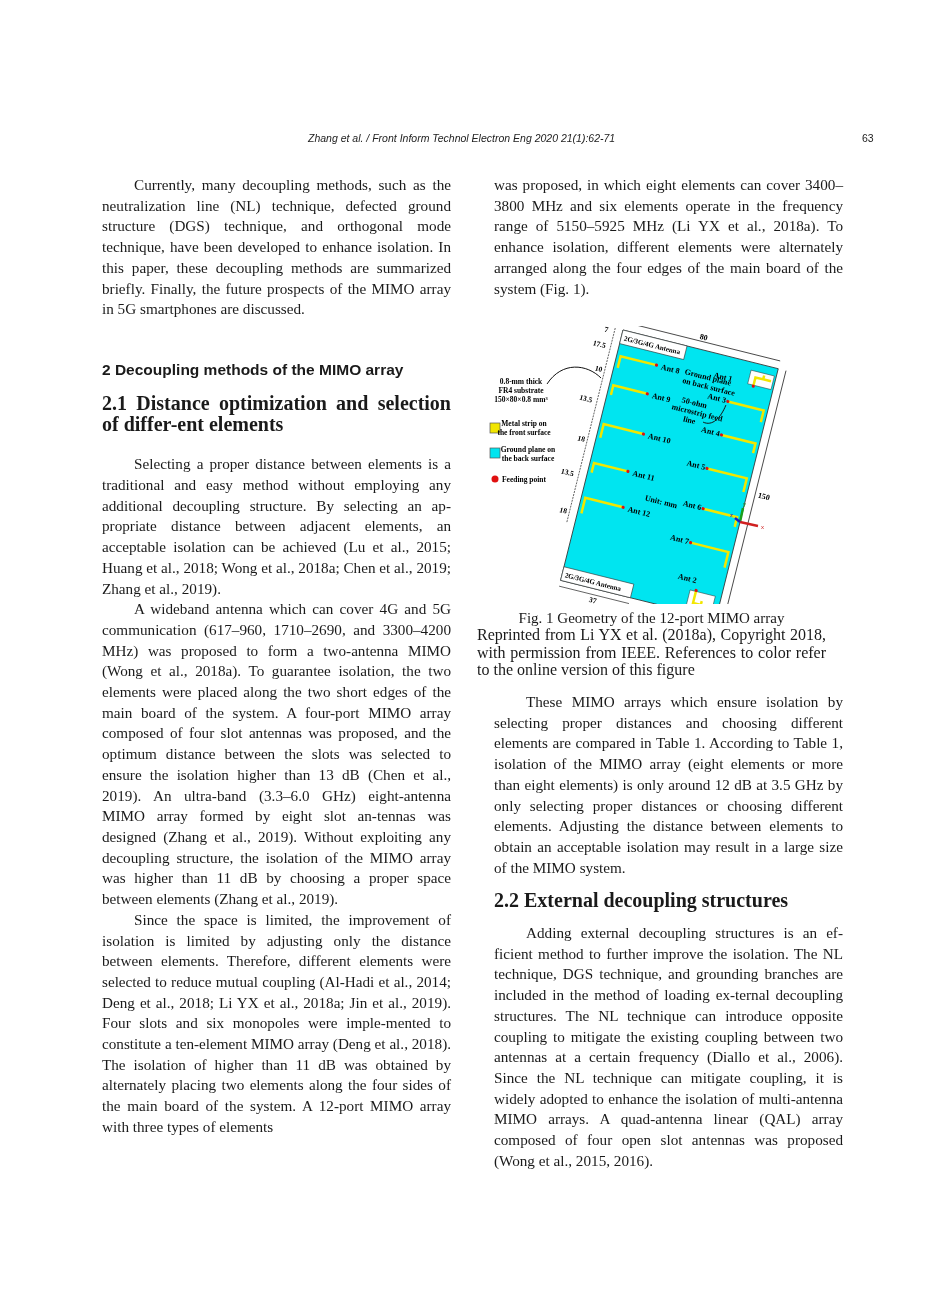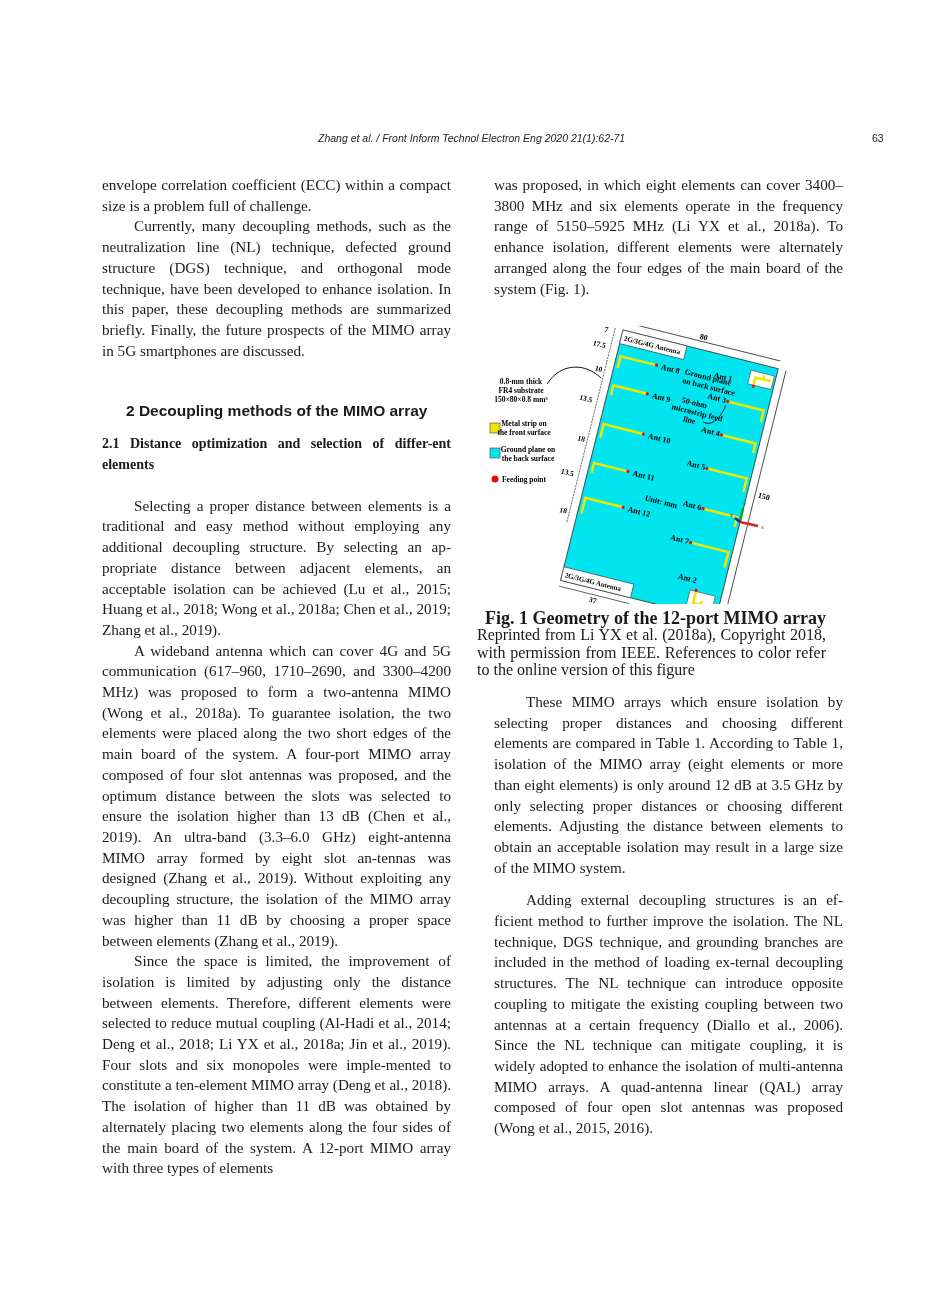--- a/index.html
+++ b/index.html
@@ -1,59 +1,58 @@
 <!DOCTYPE html>
 <html><head>
 <meta charset="utf-8">
 <style>
   html, body { margin: 0; padding: 0; background: #ffffff; }
   body {
     width: 926px; height: 1309px; position: relative; overflow: hidden;
     font-family: "Liberation Serif", serif; color: #1a1a1a;
   }
   .running-head {
-    position: absolute; top: 132px; left: 16px; width: 886px; height: 16px;
+    position: absolute; top: 132px; left: 6px; width: 886px; height: 16px;
     font-family: "Liberation Sans", sans-serif; font-style: italic; font-size: 10.5px; color: #222;
   }
   .running-head .journal { position: absolute; left: 302px; top: 0; }
   .running-head .page-no { position: absolute; left: 812px; top: 0; font-style: normal; padding-left: 44px; }
   .col { position: absolute; top: 175px; width: 349px; }
   .col-left { left: 102px; }
   .col-right { left: 494px; }
   p.txt {
     margin: 0; font-size: 15.2px; line-height: 20.7px; text-align: justify;
     text-align-last: left; hyphens: manual;
   }
   p.indent { text-indent: 32px; }
   h2.sec {
     font-family: "Liberation Sans", sans-serif; font-weight: bold; font-size: 15.5px;
     margin: 0; line-height: 20px;
   }
   h3.sub {
-    font-family: "Liberation Serif", serif; font-weight: bold; font-size: 14px;
+    font-family: "Liberation Serif", serif; font-weight: bold; font-size: 20px;
     margin: 0; line-height: 20.7px; text-align: justify; text-align-last: left;
   }
   .figure { position: absolute; left: 477px; top: 326px; width: 349px; }
   .figure svg { display: block; }
-  .fig-caption { text-align: right; font-weight: bold; font-size: 18px; margin-top: 6px; line-height: 16px; }
+  .fig-caption { text-align: center; font-weight: normal; font-size: 15px; margin-top: 6px; line-height: 16px; }
   .fig-note { font-size: 16px; line-height: 17.5px; text-align: justify; text-align-last: left; }
   .svg-t { font-family: "Liberation Serif", serif; font-weight: bold; }
 </style>
 </head>
 <body>
 
 <div class="running-head">
   <span class="journal">Zhang et al. / Front Inform Technol Electron Eng   2020 21(1):62-71</span>
   <span class="page-no">63</span>
 </div>
 
 <div class="col col-left">
-  <p class="txt">envelope correlation coefficient (ECC) within a compact size is a problem full of challenge.</p>
   <p class="txt indent">Currently, many decoupling methods, such as the neutralization line (NL) technique, defected ground structure (DGS) technique, and orthogonal mode technique, have been developed to enhance isolation. In this paper, these decoupling methods are summarized briefly. Finally, the future prospects of the MIMO array in 5G smartphones are discussed.</p>
-  <h2 class="sec" style="margin-top:40px;margin-left:24px;">2  Decoupling methods of the MIMO array</h2>
+  <h2 class="sec" style="margin-top:40px;">2  Decoupling methods of the MIMO array</h2>
   <h3 class="sub" style="margin-top:13px;">2.1  Distance optimization and selection of differ-ent elements</h3>
   <p class="txt indent" style="margin-top:20px;">Selecting a proper distance between elements is a traditional and easy method without employing any additional decoupling structure. By selecting an ap-propriate distance between adjacent elements, an acceptable isolation can be achieved (Lu et al., 2015; Huang et al., 2018; Wong et al., 2018a; Chen et al., 2019; Zhang et al., 2019).</p>
   <p class="txt indent">A wideband antenna which can cover 4G and 5G communication (617–960, 1710–2690, and 3300–4200 MHz) was proposed to form a two-antenna MIMO (Wong et al., 2018a). To guarantee isolation, the two elements were placed along the two short edges of the main board of the system. A four-port MIMO array composed of four slot antennas was proposed, and the optimum distance between the slots was selected to ensure the isolation higher than 13 dB (Chen et al., 2019). An ultra-band (3.3–6.0 GHz) eight-antenna MIMO array formed by eight slot an-tennas was designed (Zhang et al., 2019). Without exploiting any decoupling structure, the isolation of the MIMO array was higher than 11 dB by choosing a proper space between elements (Zhang et al., 2019).</p>
   <p class="txt indent">Since the space is limited, the improvement of isolation is limited by adjusting only the distance between elements. Therefore, different elements were selected to reduce mutual coupling (Al-Hadi et al., 2014; Deng et al., 2018; Li YX et al., 2018a; Jin et al., 2019). Four slots and six monopoles were imple-mented to constitute a ten-element MIMO array (Deng et al., 2018). The isolation of higher than 11 dB was obtained by alternately placing two elements along the four sides of the main board of the system. A 12-port MIMO array with three types of elements</p>
 </div>
 
 <div class="col col-right">
   <p class="txt">was proposed, in which eight elements can cover 3400–3800 MHz and six elements operate in the frequency range of 5150–5925 MHz (Li YX et al., 2018a). To enhance isolation, different elements were alternately arranged along the four edges of the main board of the system (Fig. 1).</p>
 </div>
 
@@ -162,14 +161,15 @@
       <text x="284" y="203" font-size="6" fill="#d02020" font-family="Liberation Sans, sans-serif">x</text>
       <text x="253" y="191" font-size="6" fill="#2020c0" font-family="Liberation Sans, sans-serif">z</text>
     </g>
   </svg>
   <div class="fig-caption">Fig. 1  Geometry of the 12-port MIMO array</div>
   <div class="fig-note">Reprinted from Li YX et al. (2018a), Copyright 2018, with permission from IEEE. References to color refer to the online version of this figure</div>
 </div>
 
 <div class="col col-right" style="top:692px;">
   <p class="txt indent">These MIMO arrays which ensure isolation by selecting proper distances and choosing different elements are compared in Table 1. According to Table 1, isolation of the MIMO array (eight elements or more than eight elements) is only around 12 dB at 3.5 GHz by only selecting proper distances or choosing different elements. Adjusting the distance between elements to obtain an acceptable isolation may result in a large size of the MIMO system.</p>
+  <h3 class="sub" style="margin-top:12px;">2.2  External decoupling structures</h3>
   <p class="txt indent" style="margin-top:12px;">Adding external decoupling structures is an ef-ficient method to further improve the isolation. The NL technique, DGS technique, and grounding branches are included in the method of loading ex-ternal decoupling structures. The NL technique can introduce opposite coupling to mitigate the existing coupling between two antennas at a certain frequency (Diallo et al., 2006). Since the NL technique can mitigate coupling, it is widely adopted to enhance the isolation of multi-antenna MIMO arrays. A quad-antenna linear (QAL) array composed of four open slot antennas was proposed (Wong et al., 2015, 2016).</p>
 </div>
 
 </body></html>

